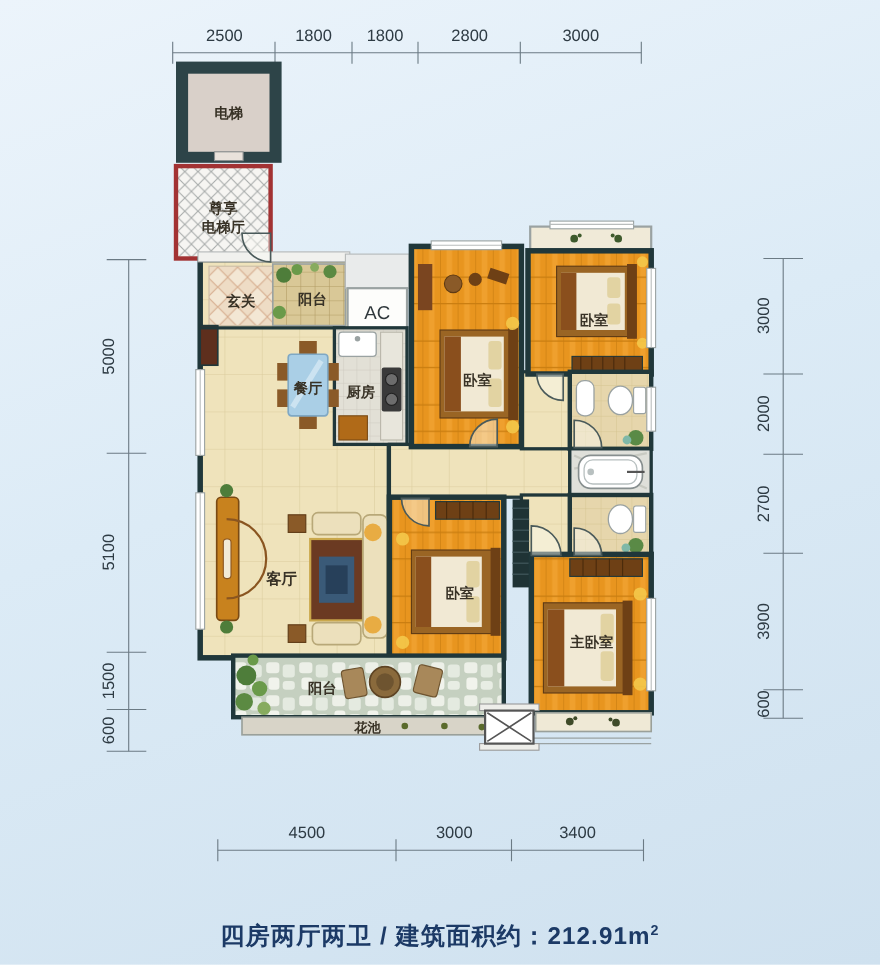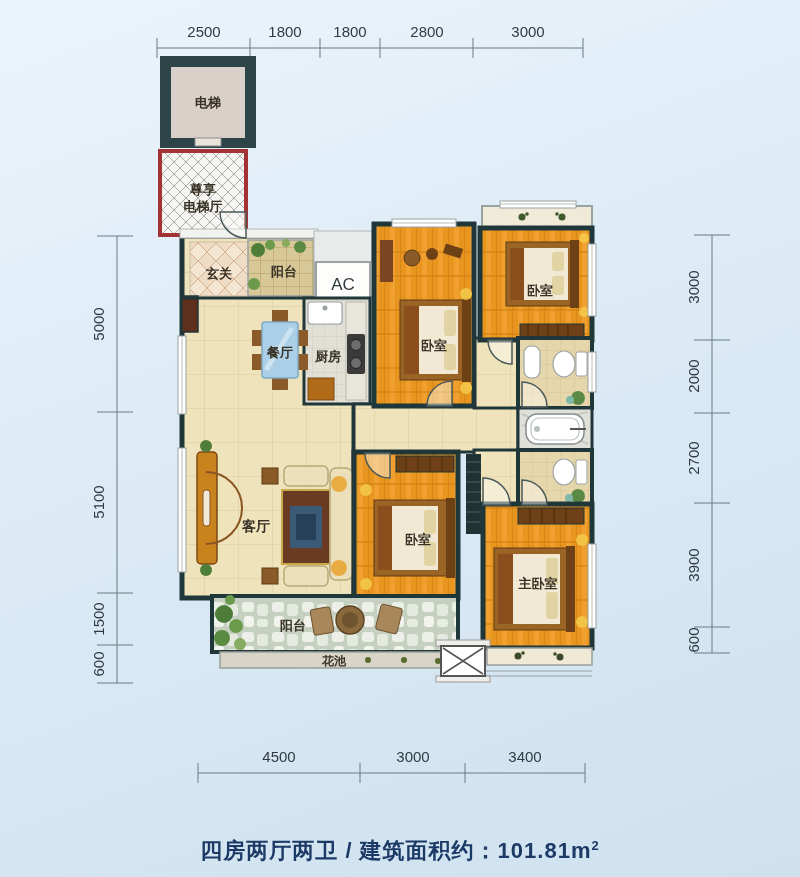--- a/index.html
+++ b/index.html
@@ -383,15 +383,15 @@
     <path d="M452,406 L452,381 A25,25 0 0 0 427,406 Z"></path>
     <path d="M512,340 L512,364 A24,24 0 0 1 488,340 Z"></path>
     <path d="M522,407 L522,382 A25,25 0 0 1 547,407 Z"></path>
     <path d="M522,505 L522,480 A25,25 0 0 1 547,505 Z"></path>
     <path d="M390,453 L365,453 A25,25 0 0 0 390,478 Z"></path>
     <path d="M483,505 L483,478 A27,27 0 0 1 510,505 Z"></path>
   </g>
 </svg>
 
 <div class="caption">
-  <span>四房两厅两卫 / 建筑面积约：101.81m</span><sup>2</sup>
+  <span>四房两厅两卫 / 建筑面积约：212.91m</span><sup>2</sup>
 </div>
 </div>
 
 </body></html>

